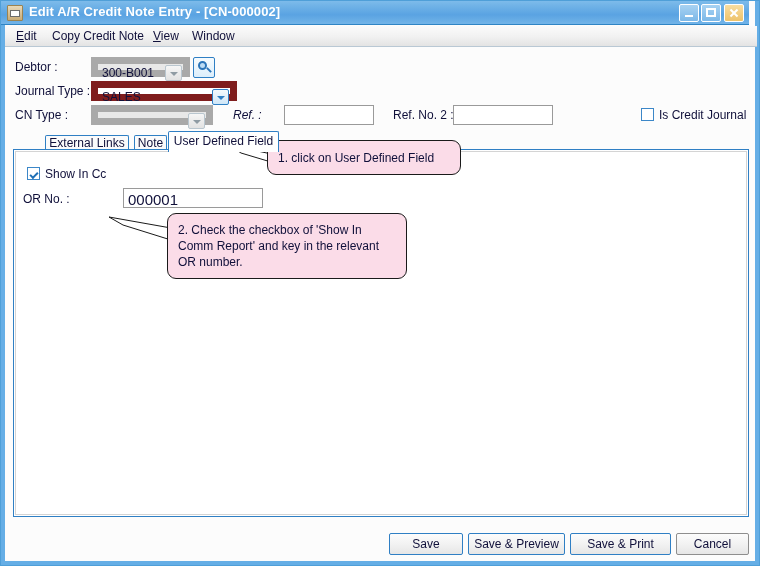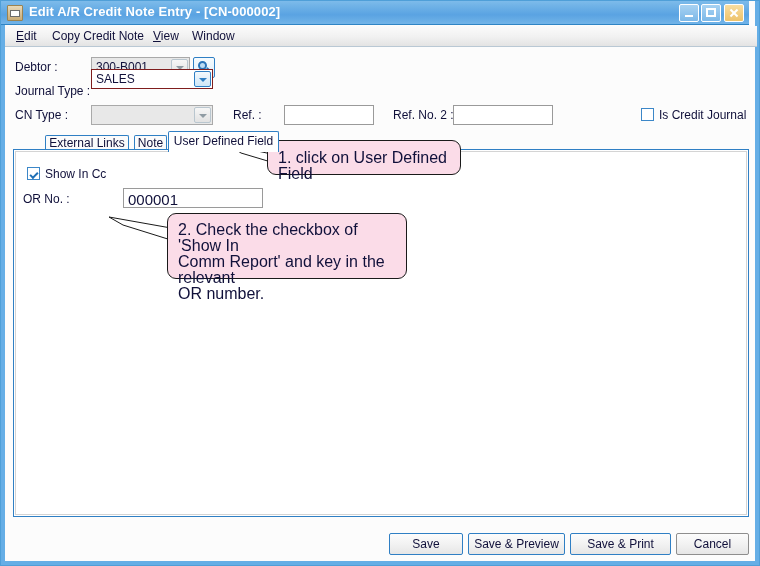--- a/index.html
+++ b/index.html
@@ -138,21 +138,21 @@
   .lbl {
     position: absolute;
     font-size: 12px;
     color: #10103a;
     white-space: nowrap;
   }
   .combo {
     position: absolute;
     box-sizing: border-box;
     background: #ffffff;
-    border: 1px solid #7f1d1d;
+    border: 7px solid #7f1d1d;
     height: 20px;
   }
   .combo.grey { background: #e8e8e8; border-color: #a9a9a9; }
   .combo .val {
     position: absolute;
     left: 4px; top: 2px;
     font-size: 12px;
     color: #10103a;
     white-space: nowrap;
   }
@@ -296,21 +296,21 @@
   }
   .btn.focus { border-color: #2f7fc4; }
 
   
   .callout {
     position: absolute;
     box-sizing: border-box;
     background: #fbdce8;
     border: 1px solid #1a1a1a;
     border-radius: 9px;
-    font-size: 16px;
+    font-size: 12px;
     color: #10103a;
     line-height: 16px;
   }
   .callout .ctext {
     position: absolute;
     left: 10px; top: 6px;
     right: 8px;
     white-space: pre-line;
   }
   .tail { position: absolute; }
@@ -345,32 +345,32 @@
   <div class="lbl" style="left:14px; top:59px;">Debtor :</div>
   <div class="combo grey" style="left:90px; top:56px; width:99px;">
     <span class="val">300-B001</span>
     <span class="arrow"></span>
   </div>
   <div id="search-btn">
     <span class="mag"></span>
   </div>
 
   <div class="lbl" style="left:14px; top:83px;">Journal Type :</div>
-  <div class="combo" style="left:90px; top:68px; width:122px;">
+  <div class="combo" style="left:90px; top:80px; width:146px;">
     <span class="val">SALES</span>
     <span class="arrow"></span>
   </div>
 
   <div class="lbl" style="left:14px; top:107px;">CN Type :</div>
   <div class="combo grey" style="left:90px; top:104px; width:122px;">
     <span class="val"></span>
     <span class="arrow"></span>
   </div>
 
-  <div class="lbl" style="left:232px; top:107px;">Ref. :</div>
+  <div class="lbl" style="left:232px; top:107px;font-style:italic;">Ref. :</div>
   <div class="txt" style="left:283px; top:104px; width:90px;">
     <span class="val"></span>
   </div>
 
   <div class="lbl" style="left:392px; top:107px;">Ref. No. 2 :</div>
   <div class="txt" style="left:452px; top:104px; width:100px;">
     <span class="val"></span>
   </div>
 
   <div class="cbx" style="left:640px; top:107px;"></div>

